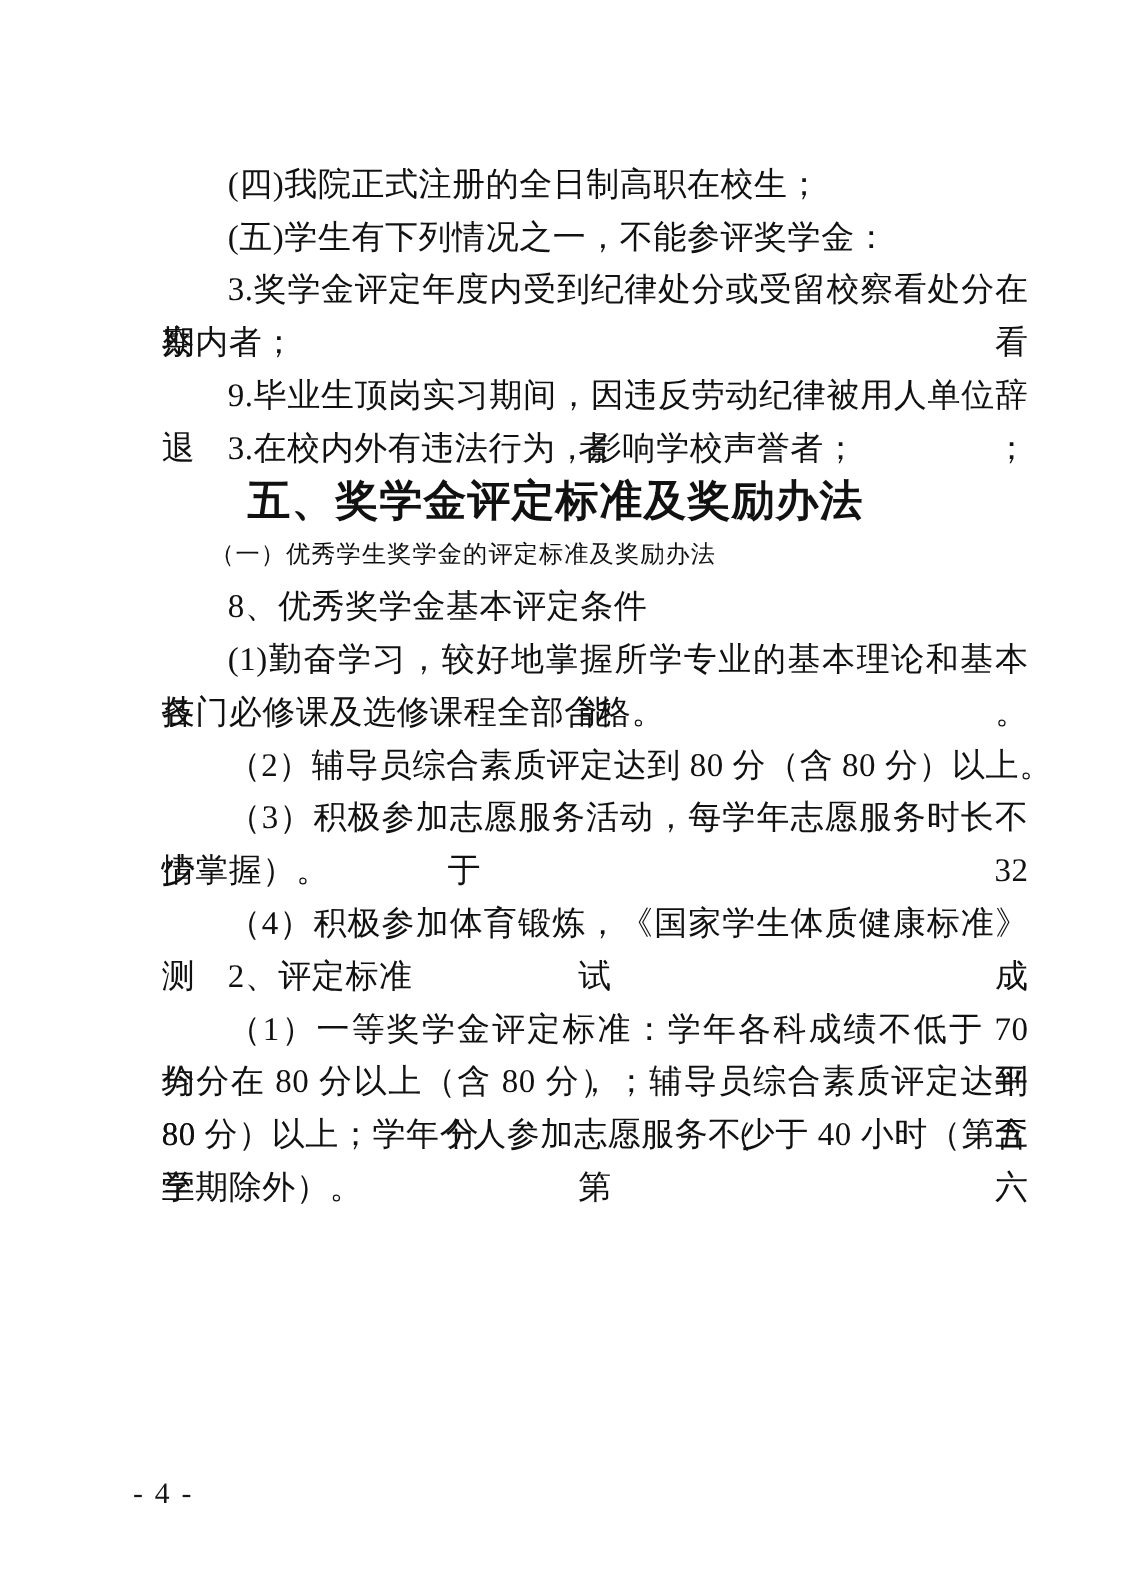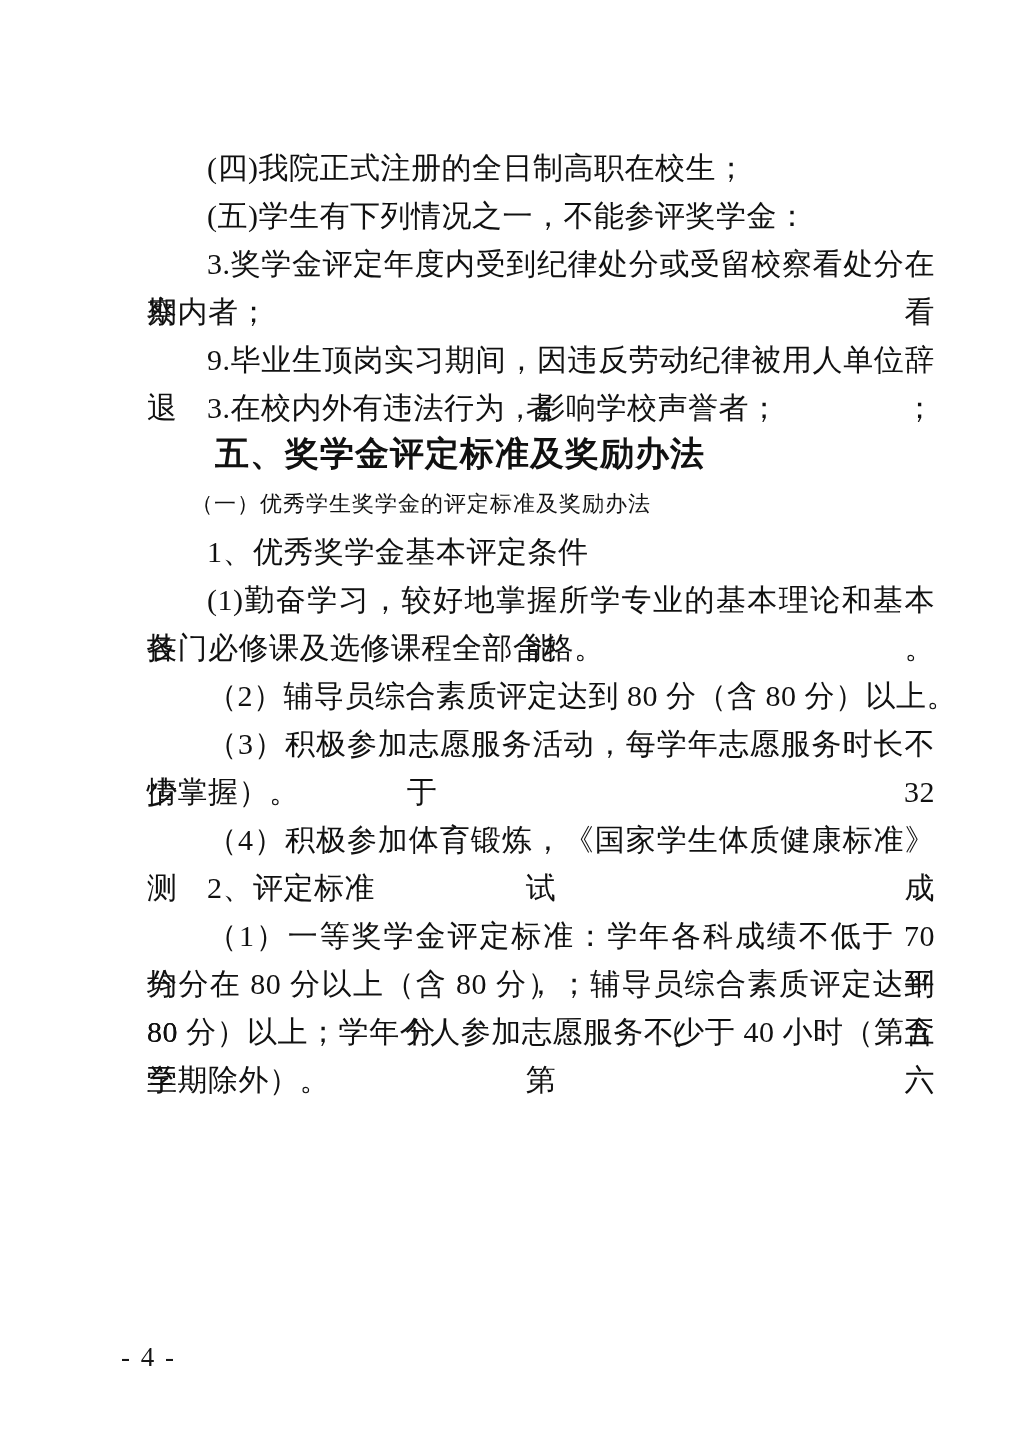--- a/index.html
+++ b/index.html
@@ -33,23 +33,23 @@
   }
   .indent {
     text-indent: 2em;
   }
   .full {
     white-space: normal;
     text-align: justify;
     text-align-last: justify;
   }
   .h1 {
-    font-family: Liberation Mono, monospace;
+    font-family: Liberation Sans, sans-serif;
     font-weight: bold;
-    font-size: 34px;
+    font-size: 39px;
     letter-spacing: 1px;
   }
   .h2 {
     font-size: 22px;
     letter-spacing: 1px;
   }
   .footer {
     position: absolute;
     left: 121px;
     top: 1340px;
@@ -67,21 +67,21 @@
 <div class="page">
   <div class="content">
     <div class="line indent">(四)我院正式注册的全日制高职在校生；</div>
     <div class="line indent">(五)学生有下列情况之一，不能参评奖学金：</div>
     <div class="line indent full">3.奖学金评定年度内受到纪律处分或受留校察看处分在察看</div>
     <div class="line">期内者；</div>
     <div class="line indent full">9.毕业生顶岗实习期间，因违反劳动纪律被用人单位辞退者；</div>
     <div class="line indent">3.在校内外有违法行为，影响学校声誉者；</div>
     <div class="line indent h1">五、奖学金评定标准及奖励办法</div>
     <div class="line indent h2">（一）优秀学生奖学金的评定标准及奖励办法</div>
-    <div class="line indent">1、优秀奖学金基本评定条件</div>
+    <div class="line indent">8、优秀奖学金基本评定条件</div>
     <div class="line indent full">(1)勤奋学习，较好地掌握所学专业的基本理论和基本技能。</div>
     <div class="line">各门必修课及选修课程全部合格。</div>
     <div class="line indent">（2）辅导员综合素质评定达到 80 分（含 80 分）以上。</div>
     <div class="line indent full">（3）积极参加志愿服务活动，每学年志愿服务时长不少于 32</div>
     <div class="line">情掌握）。</div>
     <div class="line indent full">（4）积极参加体育锻炼，《国家学生体质健康标准》测试成</div>
     <div class="line indent">2、评定标准</div>
     <div class="line indent full">（1）一等奖学金评定标准：学年各科成绩不低于 70 分，平</div>
     <div class="line full">均分在 80 分以上（含 80 分）；辅导员综合素质评定达到 80 分（含</div>
     <div class="line full">80 分）以上；学年个人参加志愿服务不少于 40 小时（第五至第六</div>

